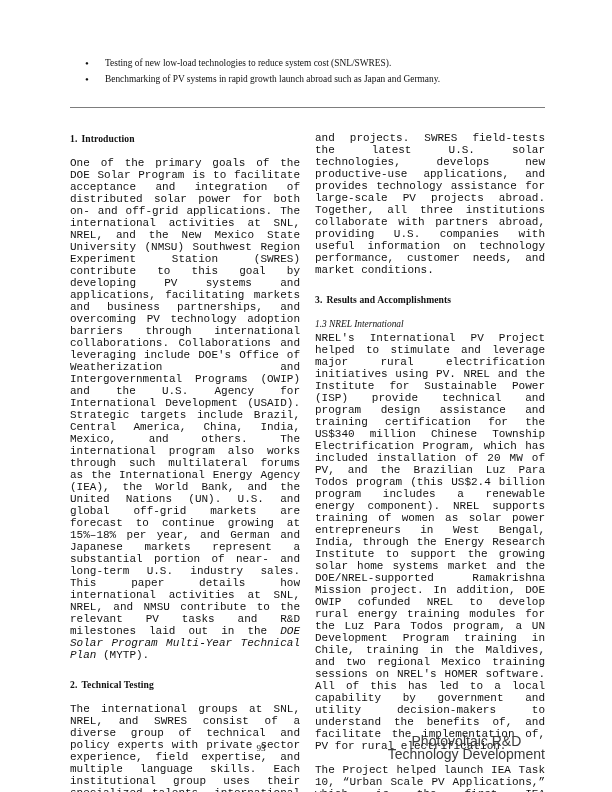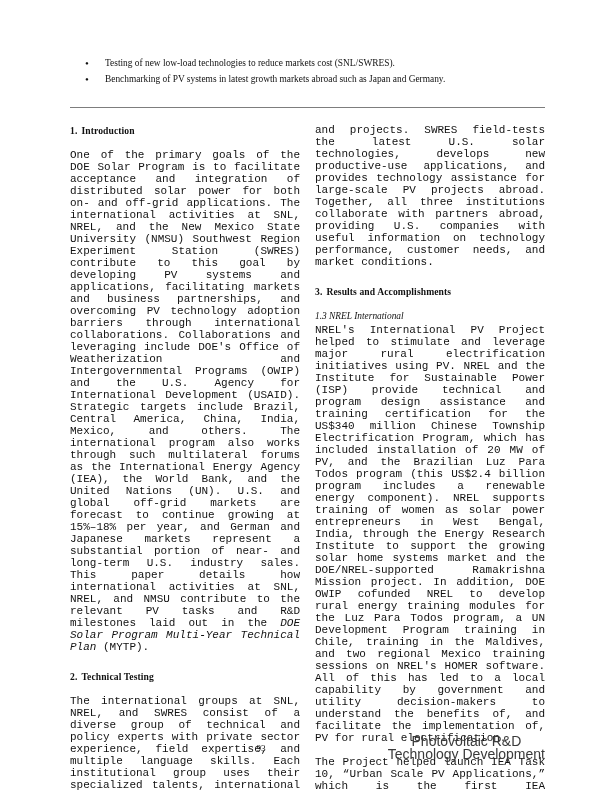--- a/index.html
+++ b/index.html
@@ -58,21 +58,21 @@
     width: 475px;
     height: 1px;
     background: #7d7d7d;
     border: 0;
   }
 
   
   .columns {
     position: absolute;
     left: 70px;
-    top: 124px;
+    top: 132px;
     width: 475px;
     height: 600px;
   }
   .col {
     position: absolute;
     top: 0;
     width: 230px;
   }
   .col-left  { left: 0px; }
   .col-right { left: 245px; }
@@ -133,25 +133,25 @@
   }
 </style>
 </head>
 <body>
 
 <div class="page">
 
   <ul class="bullet-list">
     <li class="bullet-item">
       <span class="bullet-glyph">•</span>
-      <span>Testing of new low-load technologies to reduce markets cost (SNL/SWRES).</span>
+      <span>Testing of new low-load technologies to reduce system cost (SNL/SWRES).</span>
     </li>
     <li class="bullet-item">
       <span class="bullet-glyph">•</span>
-      <span>Benchmarking of PV systems in latest growth markets abroad such as Japan and Germany.</span>
+      <span>Benchmarking of PV systems in rapid growth launch abroad such as Japan and Germany.</span>
     </li>
   </ul>
 
   <div class="rule"></div>
 
   <div class="columns">
 
     <div class="col col-left">
 
       <h2 class="section-heading">

